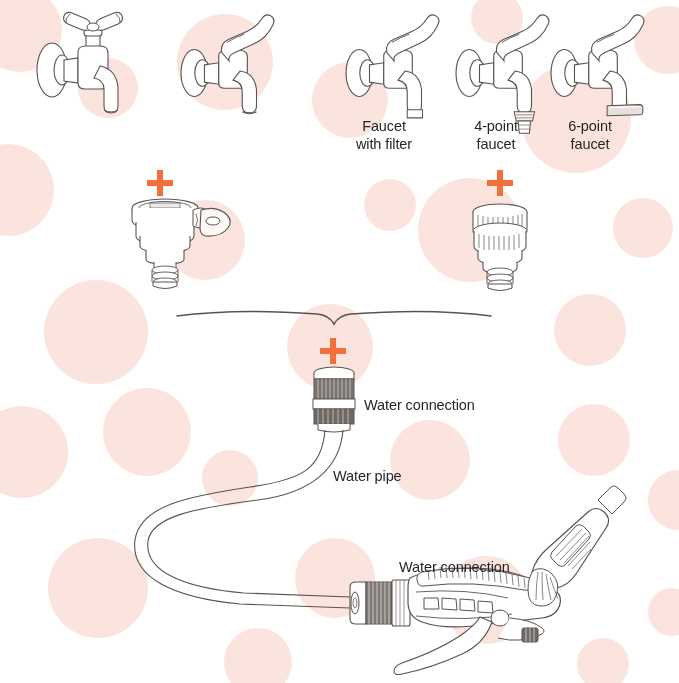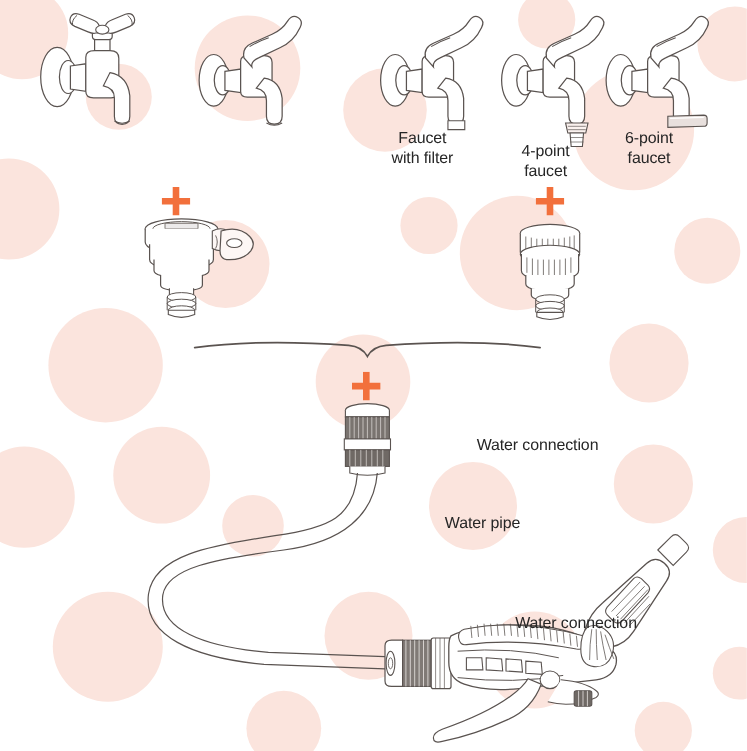--- a/index.html
+++ b/index.html
@@ -28,21 +28,21 @@
     position: absolute;
     z-index: 3;
     color: #262626;
     font-family: "Liberation Sans", sans-serif;
     font-size: 14.5px;
     line-height: 1.22;
     text-align: center;
     white-space: pre-line;
     letter-spacing: -0.1px;
   }
-  .label.left { text-align: right; }
+  .label.left { text-align: left; }
   .plus {
     position: absolute;
     z-index: 4;
   }
 </style>
 </head>
 <body>
 
 <div id="stage">
 
@@ -352,21 +352,21 @@
   </svg>
   <svg class="plus" style="left:320px; top:338px;" width="26" height="26" viewBox="0 0 26 26">
     <path d="M10,0 h6 v10 h10 v6 h-10 v10 h-6 v-10 h-10 v-6 h10 Z" fill="#F2703C"></path>
   </svg>
 
 
 
   <div class="label" style="left:340px; top:118px; width:88px;">Faucet
 with filter</div>
 
-  <div class="label" style="left:452px; top:118px; width:88px;margin-top:12px;">4-point
+  <div class="label" style="left:452px; top:118px; width:88px;">4-point
 faucet</div>
 
   <div class="label" style="left:546px; top:118px; width:88px;">6-point
 faucet</div>
 
 
 
   <div class="label left" style="left:364px; top:397px; width:180px;">Water connection</div>
 
   <div class="label left" style="left:333px; top:468px; width:140px;">Water pipe</div>

